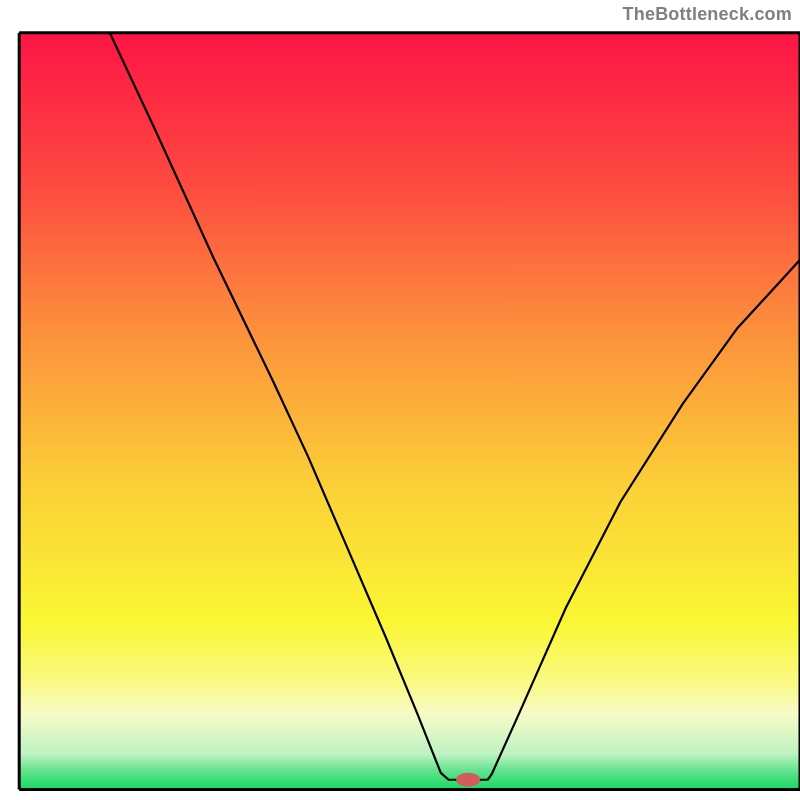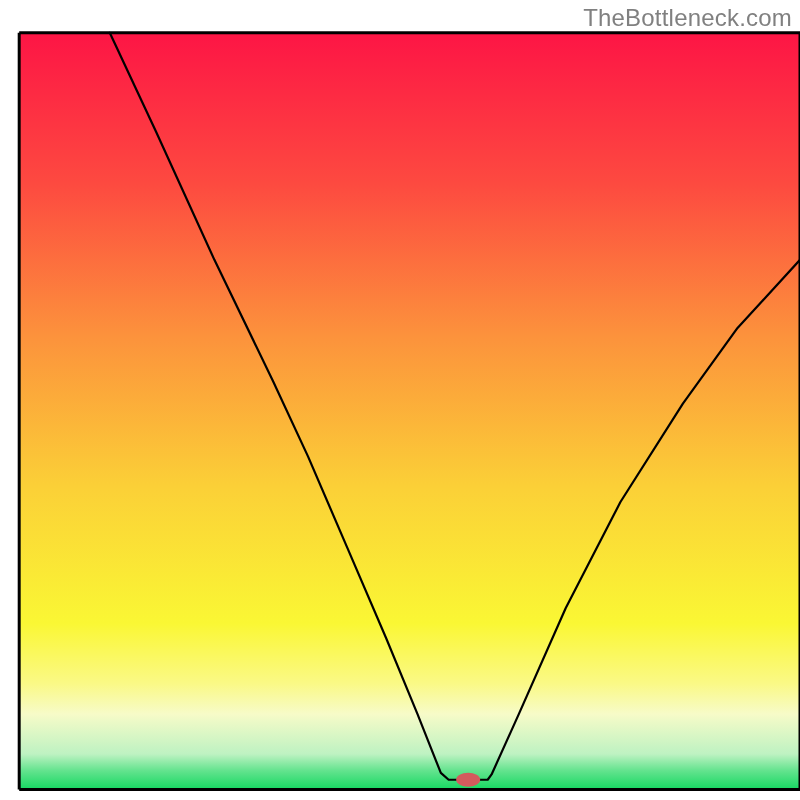--- a/index.html
+++ b/index.html
@@ -13,22 +13,22 @@
   }
   .container {
     position: relative;
     width: 800px;
     height: 800px;
   }
   .watermark {
     position: absolute;
     top: 4px;
     right: 8px;
-    font-size: 24px;
-    font-weight: 400;
+    font-size: 18px;
+    font-weight: 700;
     color: #808080;
     letter-spacing: 0.2px;
     z-index: 10;
   }
   svg.chart {
     position: absolute;
     top: 0;
     left: 0;
   }
 </style>

